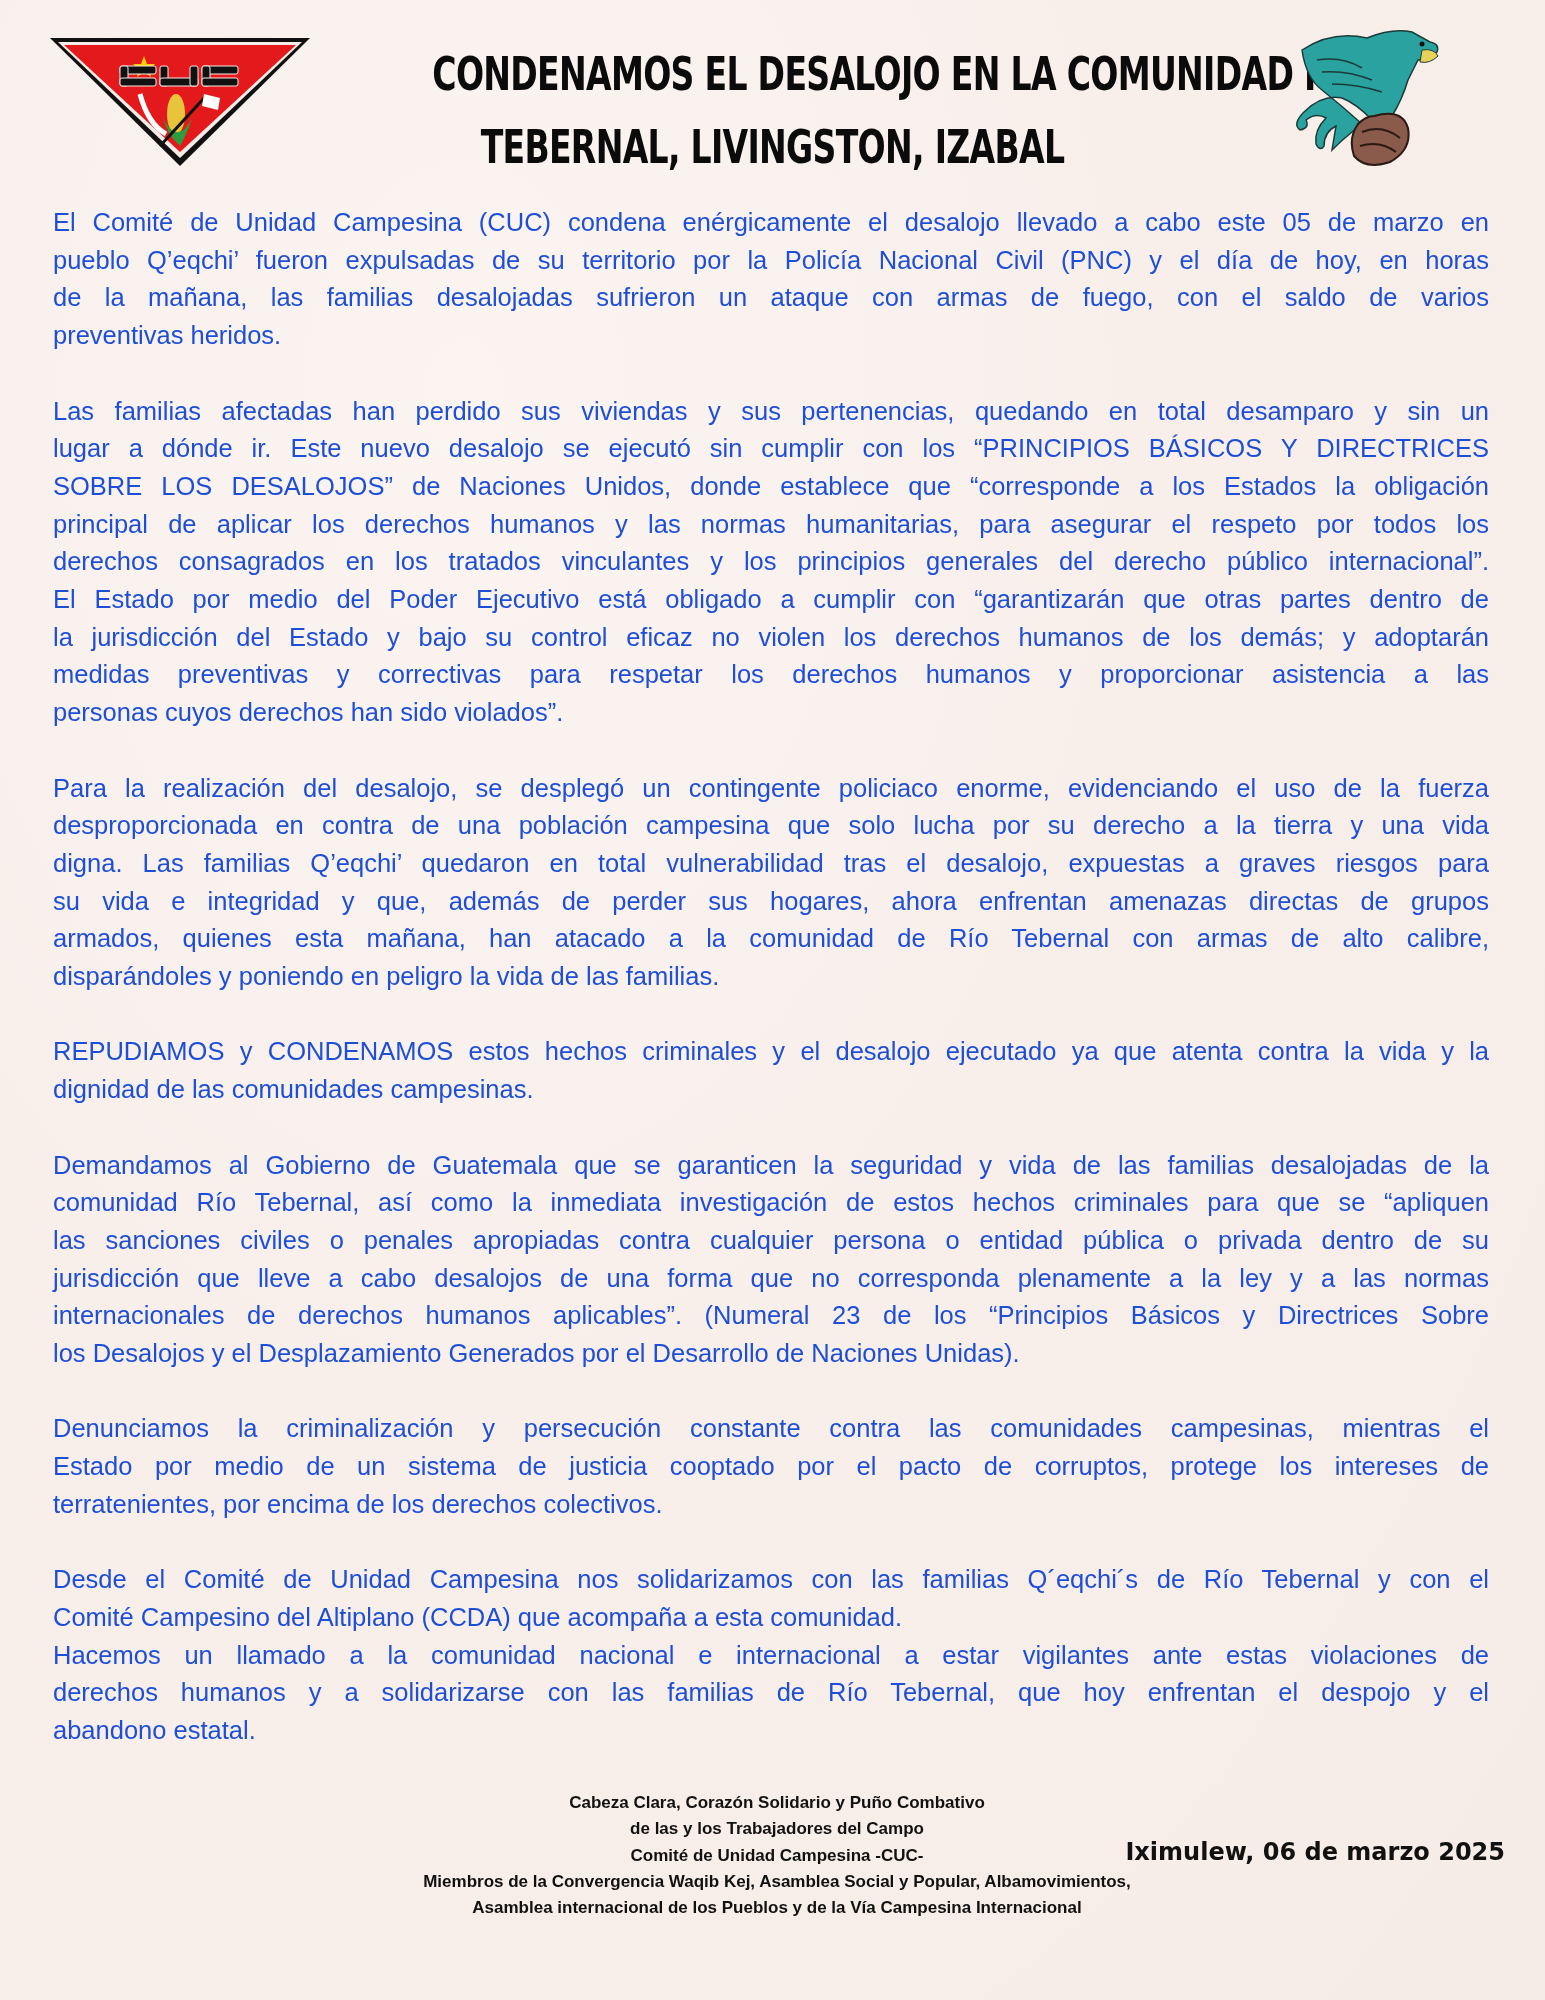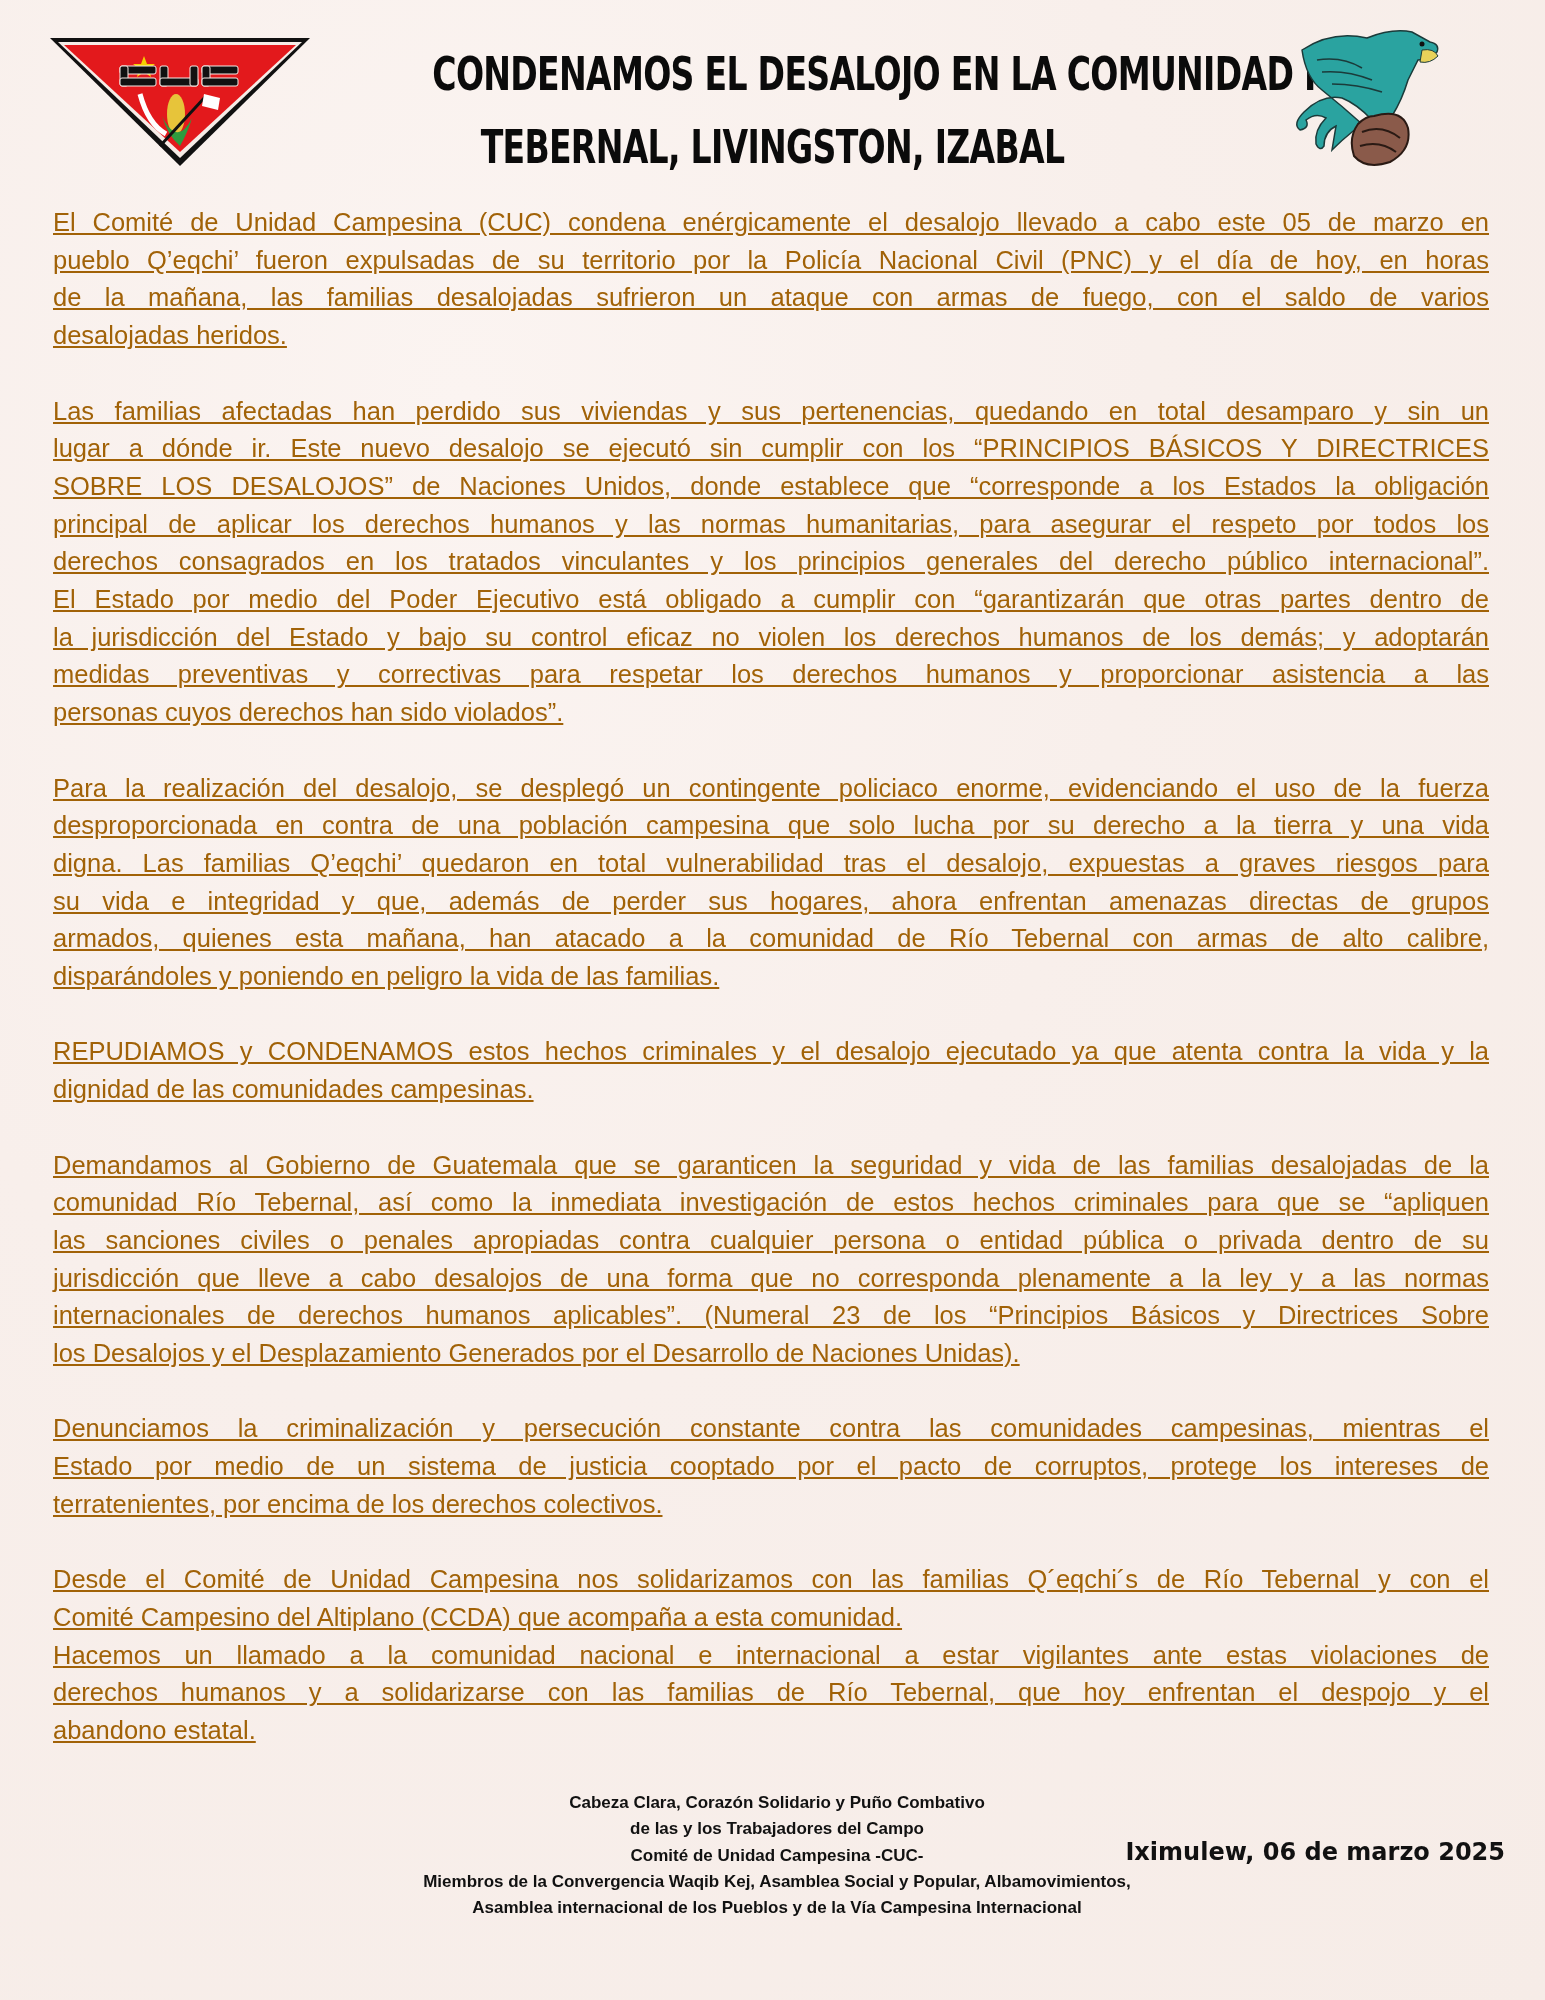--- a/index.html
+++ b/index.html
@@ -14,21 +14,21 @@
   .title {
     position:absolute; left:300px; width:945px; top:38px;
     text-align:center; font-family:"DejaVu Sans","Liberation Sans",sans-serif;
     font-weight:bold; font-size:46px; line-height:73px; letter-spacing:-1px;
     transform: scaleX(0.72); transform-origin:center top; color:#0b0b0b;
   }
   .title span { display:block; white-space:nowrap; }
   .body {
     position:absolute; left:53px; width:1436px; top:204px;
     font-family:"Liberation Sans", sans-serif; font-size:25.5px; line-height:37.7px;
-    text-align:justify; color:#a16207;text-decoration:underline;
+    text-align:justify; color:#1d4ed8;
   }
   .body p { margin:0 0 37.7px 0; }
   .body p.tight { margin-bottom:0; }
   .body .line { display:block; text-align:justify; text-align-last:justify; white-space:normal; }
   .body .line.last { text-align-last:left; }
   .sig {
     position:absolute; left:277px; width:1000px; top:1790px;
     text-align:center; font-family:Liberation Sans, sans-serif; font-weight:bold;
     font-size:17px; line-height:26.3px; color:#111;
   }
@@ -81,21 +81,21 @@
     <path d="M112,96 Q140,88 146,108 Q150,130 128,142 Q104,150 92,136 Q86,118 96,104 Q104,96 112,96Z" fill="#8a5a4a" stroke="#2a1a14" stroke-width="2"></path>
     <path d="M100,112 Q120,104 138,118 M98,126 Q118,120 134,132" stroke="#2a1a14" stroke-width="2" fill="none"></path>
   </svg>
 </div>
 
 <div class="body">
   <p>
     <span class="line">El Comité de Unidad Campesina (CUC) condena enérgicamente el desalojo llevado a cabo este 05 de marzo en</span>
     <span class="line">pueblo Q’eqchi’ fueron expulsadas de su territorio por la Policía Nacional Civil (PNC) y el día de hoy, en horas</span>
     <span class="line">de la mañana, las familias desalojadas sufrieron un ataque con armas de fuego, con el saldo de varios</span>
-    <span class="line last">desalojadas heridos.</span>
+    <span class="line last">preventivas heridos.</span>
   </p>
   <p>
     <span class="line">Las familias afectadas han perdido sus viviendas y sus pertenencias, quedando en total desamparo y sin un</span>
     <span class="line">lugar a dónde ir. Este nuevo desalojo se ejecutó sin cumplir con los “PRINCIPIOS BÁSICOS Y DIRECTRICES</span>
     <span class="line">SOBRE LOS DESALOJOS” de Naciones Unidos, donde establece que “corresponde a los Estados la obligación</span>
     <span class="line">principal de aplicar los derechos humanos y las normas humanitarias, para asegurar el respeto por todos los</span>
     <span class="line">derechos consagrados en los tratados vinculantes y los principios generales del derecho público internacional”.</span>
     <span class="line">El Estado por medio del Poder Ejecutivo está obligado a cumplir con “garantizarán que otras partes dentro de</span>
     <span class="line">la jurisdicción del Estado y bajo su control eficaz no violen los derechos humanos de los demás; y adoptarán</span>
     <span class="line">medidas preventivas y correctivas para respetar los derechos humanos y proporcionar asistencia a las</span>

